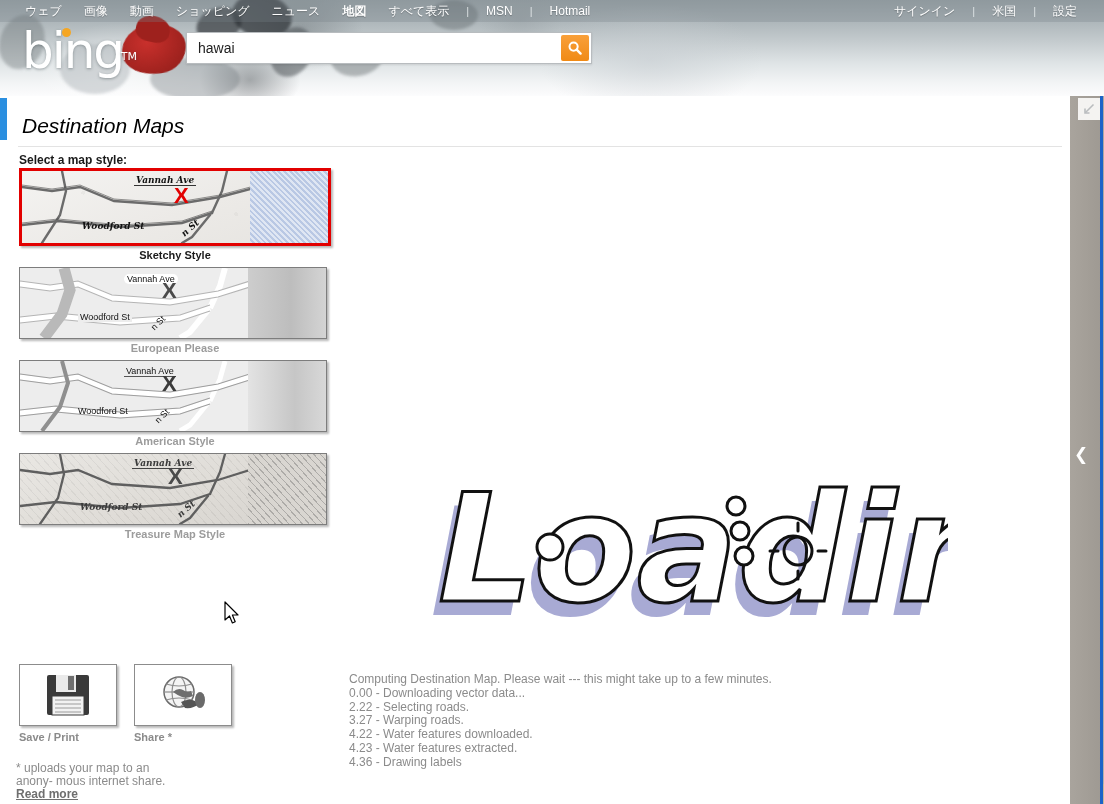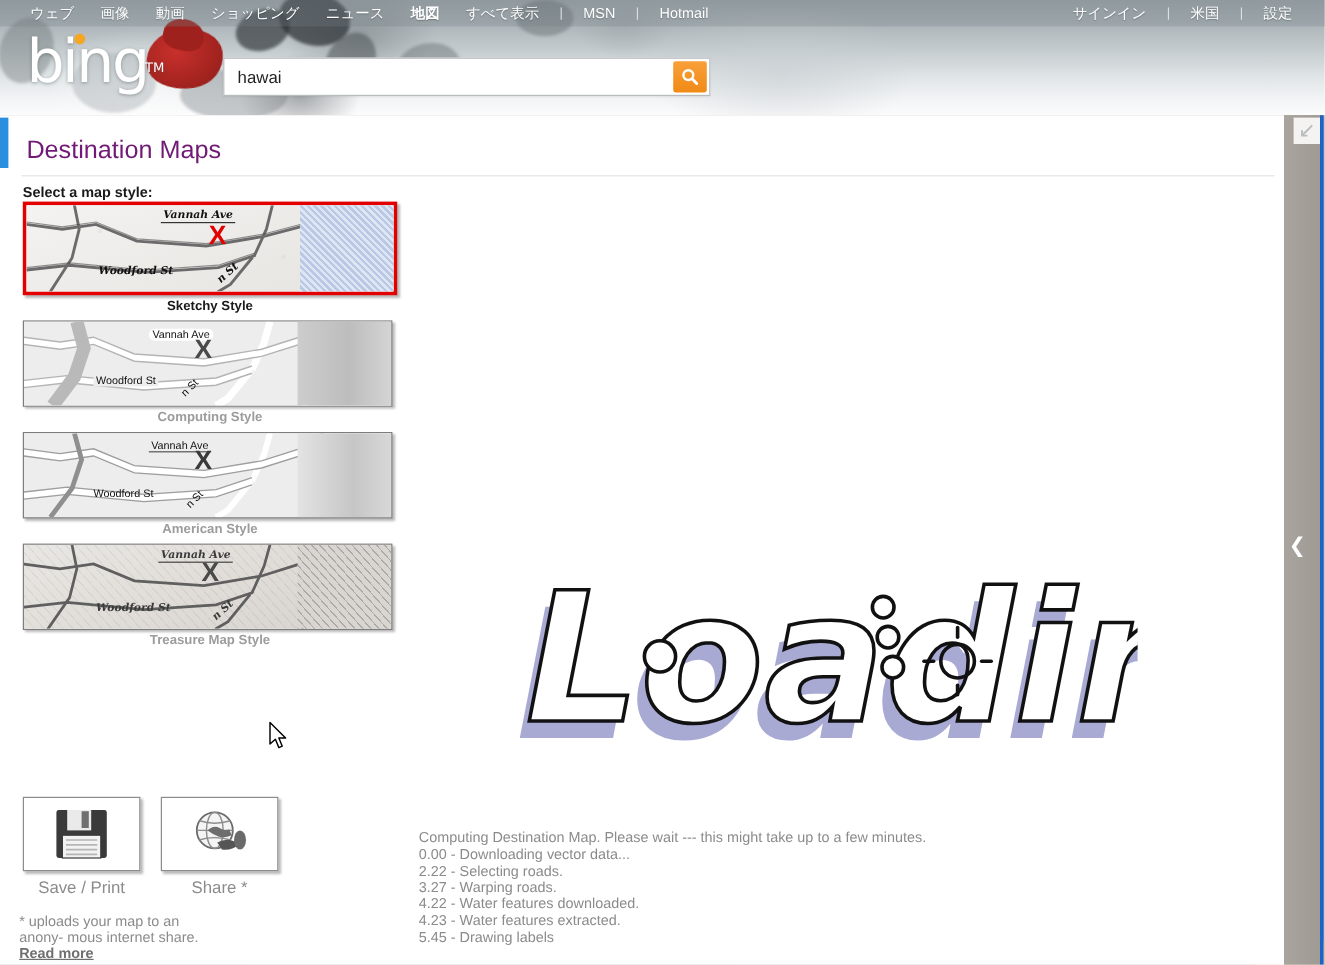--- a/index.html
+++ b/index.html
@@ -77,21 +77,21 @@
     position: absolute; left: 40px; top: 2px; width: 9px; height: 9px;
     border-radius: 50%; background: #f5a623;
   }
   .logo .tm {
     position: absolute; right: -14px; top: 6px;
     font-size: 11px; letter-spacing: 0; color: #fff;
   }
 
   
   .searchbox {
-    position: absolute; left: 186px; top: 48px; width: 406px; height: 32px;
+    position: absolute; left: 186px; top: 32px; width: 406px; height: 32px;
     background: #ffffff; border: 1px solid #b8bcbf;
     box-shadow: 0 1px 2px rgba(0,0,0,.10);
     display: flex; align-items: center; z-index: 6;
   }
   .search-input {
     flex: 1; border: 0; outline: 0; height: 28px;
     font-size: 14px; color: #222; padding: 0 8px 0 11px;
     font-family: "Liberation Sans", sans-serif; background: transparent;
   }
   .search-btn {
@@ -147,21 +147,21 @@
   .panel {
     position: absolute; left: 0; top: 96px; width: 1070px; height: 708px;
     background: #ffffff; z-index: 8; overflow: hidden;
   }
   .panel-accent {
     position: absolute; left: 0; top: 2px; width: 7px; height: 42px;
     background: #2b8fe0;
   }
   .panel-title {
     position: absolute; left: 22px; top: 18px;
-    font-size: 21px; color: #701a75; font-weight: normal;
+    font-size: 21px; color: #000000; font-weight: normal; font-style: italic;
   }
   .panel-hr {
     position: absolute; left: 18px; top: 50px; width: 1044px; height: 1px;
     background: #e3e3e3;
   }
   .select-label {
     position: absolute; left: 19px; top: 57px;
     font-size: 12px; font-weight: bold; color: #1a1a1a;
   }
 
@@ -231,37 +231,37 @@
 
   
   .actions { position: absolute; left: 19px; top: 568px; display: flex; gap: 17px; }
   .act { width: 98px; cursor: pointer; }
   .act-box {
     width: 98px; height: 62px; background: #fff; border: 1px solid #8c8c8c;
     box-shadow: 2px 2px 2px rgba(0,0,0,.28);
     display: flex; align-items: center; justify-content: center;
   }
   .act-cap {
-    text-align: center; font-size: 14px; font-weight: normal;
+    font-size: 11px; font-weight: bold;
     color: #8b8b8b; padding-top: 5px;
   }
 
   .footnote {
     position: absolute; left: 16px; top: 666px; width: 152px;
     font-size: 12px; color: #8b8b8b; line-height: 13px;
   }
   .footnote a { color: #6f6f6f; font-weight: bold; }
 
   
   .status { position: absolute; left: 349px; top: 577px; width: 460px; }
   .status-line {
     font-size: 12px; color: #8b8b8b; line-height: 13.8px;
     white-space: nowrap;
   }
-  .status-line.head { color: #8b8b8b; margin-top: 19px; }
+  .status-line.head { color: #8b8b8b; }
 
   
   .cursor { position: absolute; left: 224px; top: 601px; z-index: 60; }
 </style>
 </head>
 <body>
 
 <div id="root">
 
   <div class="header-bg">
@@ -393,21 +393,21 @@
               </g>
               <path d="M44 0 L50 22 L42 46 L24 70" stroke="#b9b9b9" stroke-width="11" fill="none"></path>
             </svg>
             <div class="water-gray"></div>
             <div class="mini-label clean" style="left:104px; top:6px; background:#fff; padding:0 3px; border-radius:7px;">Vannah Ave</div>
             <div class="mini-label clean" style="left:58px; top:44px; background:#ededed; padding:0 2px;">Woodford St</div>
             <div class="mini-label clean" style="left:130px; top:50px; transform:rotate(-45deg);">n St</div>
             <div class="mini-x" style="left:142px; top:14px; color:#4a4a4a;">X</div>
           </div>
         </div>
-        <div class="thumb-caption">Computing Style</div>
+        <div class="thumb-caption">European Please</div>
       </div>
 
       <div class="thumb-wrap">
         <div class="thumb">
           <div class="mini paper-flat">
             <svg width="306" height="70" viewBox="0 0 306 70" style="position:absolute;inset:0;">
               <g stroke="#ffffff" fill="none" stroke-width="5">
                 <path d="M0 16 L30 20 L58 16 L92 30 L150 34 L198 26 L236 14"></path>
                 <path d="M0 52 L36 48 L100 54 L160 50 L190 40"></path>
                 <path d="M190 40 L200 18 L205 0"></path>
@@ -534,21 +534,21 @@
       <span>mous internet share. </span><a href="#">Read more</a>
     </div>
 
     <div class="status">
       <div class="status-line head">Computing Destination Map. Please wait --- this might take up to a few minutes.</div>
       <div class="status-line">0.00 - Downloading vector data...</div>
       <div class="status-line">2.22 - Selecting roads.</div>
       <div class="status-line">3.27 - Warping roads.</div>
       <div class="status-line">4.22 - Water features downloaded.</div>
       <div class="status-line">4.23 - Water features extracted.</div>
-      <div class="status-line">5.45 - Drawing labels</div>
+      <div class="status-line">4.36 - Drawing labels</div>
     </div>
 
   </div>
 
   <svg class="cursor" width="18" height="26" viewBox="0 0 18 26">
     <path d="M1 1 L1 19 L5.5 15 L8.4 22 L11.2 20.8 L8.4 14 L14 14 Z" fill="#ffffff" stroke="#000000" stroke-width="1.2" stroke-linejoin="round"></path>
   </svg>
 
 </div>
 

